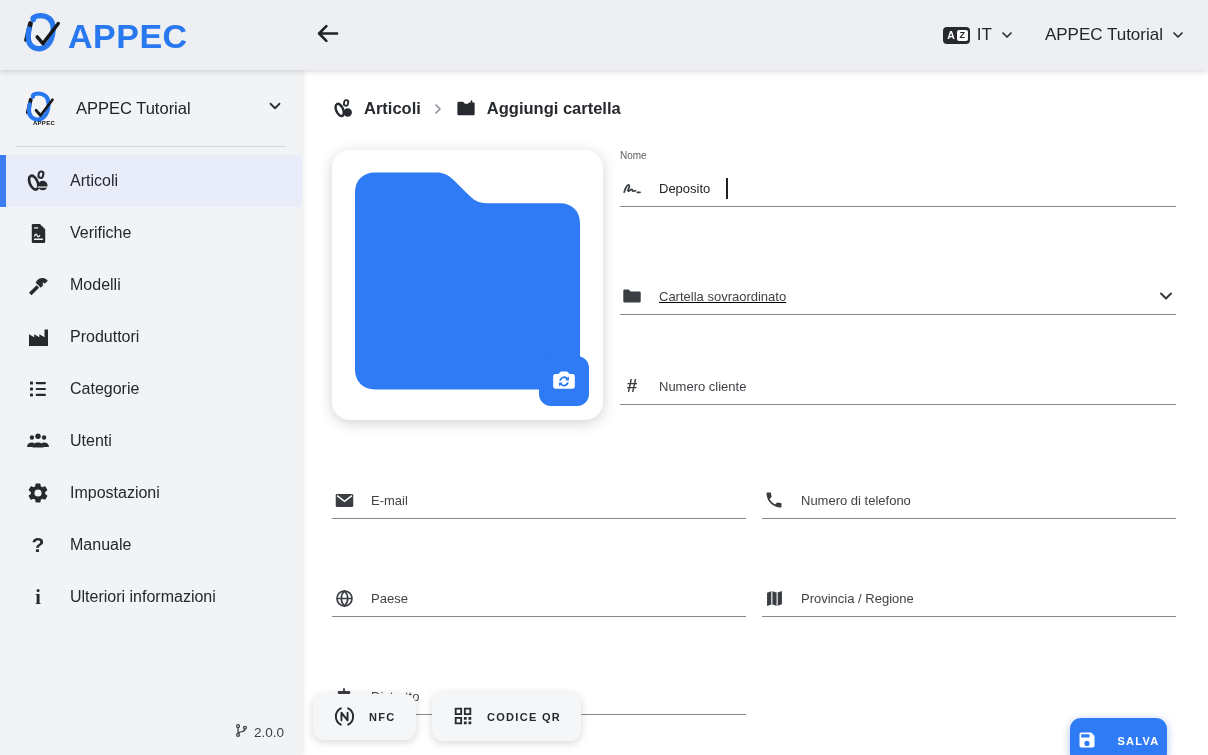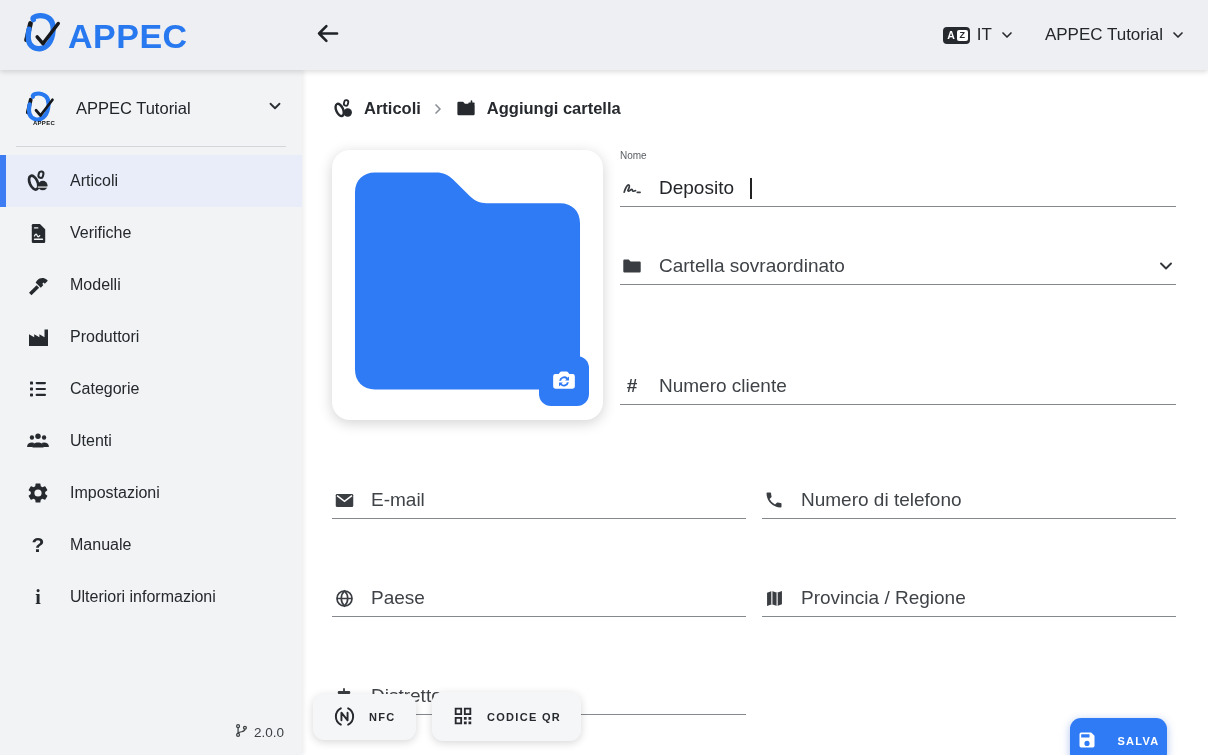--- a/index.html
+++ b/index.html
@@ -77,28 +77,28 @@
     position:absolute;right:14px;bottom:14px;width:50px;height:50px;border:none;cursor:pointer;
     background:#2f7bf5;border-radius:12px;display:flex;align-items:center;justify-content:center;
   }
 
   .field{
     position:absolute;display:flex;align-items:center;gap:15px;height:36px;
     border-bottom:1px solid #85898e;cursor:text;
   }
   .f-ic{width:24px;display:flex;align-items:center;justify-content:center;color:#3a3e43;flex:0 0 24px;}
   .f-glyph{font-size:19px;font-weight:700;color:#3a3e43;width:24px;text-align:center;}
-  .f-text{font-size:19px;color:#3f4347;font-weight:500;white-space:nowrap;}
+  .f-text{font-size:13px;color:#3f4347;font-weight:500;white-space:nowrap;}
   .f-text.value{color:#232529;}
   .caret{width:1.5px;height:21px;background:#222;margin-left:1px;}
   .f-chev{margin-left:auto;color:#33373c;display:flex;}
 
   .nome-label{position:absolute;left:318px;top:80px;font-size:10px;color:#5c6065;}
   .f-nome{left:318px;top:100px;width:556px;}
-  .f-cartella{left:318px;top:178px;width:556px;cursor:pointer;}
+  .f-cartella{left:318px;top:208px;width:556px;cursor:pointer;text-decoration:underline;}
   .f-numero{left:318px;top:298px;width:556px;}
   .f-email{left:30px;top:412px;width:414px;}
   .f-telefono{left:460px;top:412px;width:414px;}
   .f-paese{left:30px;top:510px;width:414px;}
   .f-provincia{left:460px;top:510px;width:414px;}
   .f-distretto{left:30px;top:608px;width:414px;}
   .f-luogo{left:460px;top:608px;width:414px;}
 
   .pill{
     position:absolute;display:flex;align-items:center;gap:13px;border:none;cursor:pointer;

